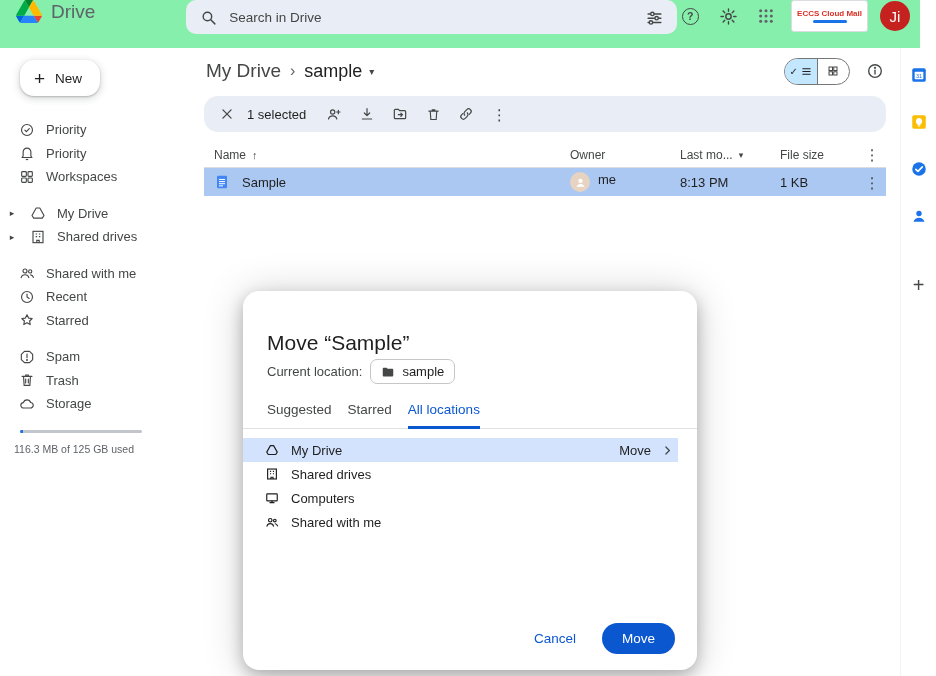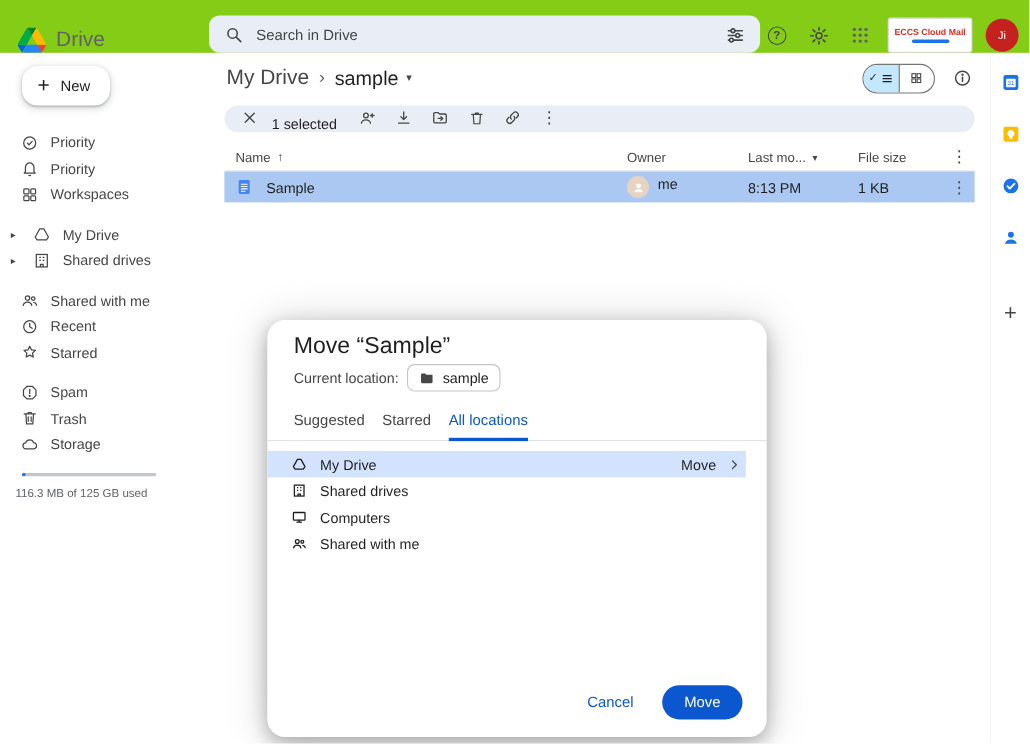--- a/index.html
+++ b/index.html
@@ -2,32 +2,32 @@
 <html><head>
 <meta charset="utf-8">
 <style>
   *{margin:0;padding:0;box-sizing:border-box}
   html,body{width:936px;height:676px}
   body{font-family:"Liberation Sans",sans-serif;background:#fff;color:#1f1f1f;position:relative;overflow:hidden}
   .ic{display:inline-flex;align-items:center;justify-content:center;flex:0 0 auto}
   .ic svg{display:block}
 
   
-  .topbar{position:absolute;top:0;left:0;right:0;height:48px;display:flex;align-items:flex-end;background:#84cc16;z-index:6}
+  .topbar{position:absolute;top:0;left:0;right:16px;height:48px;display:flex;align-items:flex-start;background:#86efac;z-index:6}
   .brand{width:190px;display:flex;align-items:center;gap:9px;padding-left:16px}
   .brand-name{font-size:19px;color:#5f6368}
   .search{width:501px;height:34px;background:#e9eef6;border-radius:10px;display:flex;align-items:center;padding:0 14px;gap:12px;cursor:text}
   .search-text{font-size:13.5px;color:#444746;flex:1}
   .topbar-right{display:flex;align-items:center;gap:12px;margin-left:auto;padding-right:10px}
   .round-btn{width:26px;height:26px;display:flex;align-items:center;justify-content:center;border-radius:50%;cursor:pointer}
   .help-glyph{width:17px;height:17px;border:1.7px solid #444746;border-radius:50%;display:flex;align-items:center;justify-content:center;font-size:10.5px;font-weight:700;color:#444746}
   .badge{height:32px;min-width:68px;border:1px solid #dadce0;border-radius:3px;background:#fff;display:flex;flex-direction:column;align-items:center;justify-content:center;padding:2px 5px;cursor:pointer}
   .badge-text{font-size:8px;font-weight:700;color:#d93025;white-space:nowrap}
   .badge-bar{width:34px;height:3px;background:#1a73e8;border-radius:2px;margin-top:2px}
-  .avatar{width:30px;height:30px;border-radius:50%;background:#c5221f;color:#fff;display:flex;align-items:center;justify-content:center;font-size:10px;cursor:pointer}
+  .avatar{width:30px;height:30px;border-radius:50%;background:#c5221f;color:#fff;display:flex;align-items:center;justify-content:center;font-size:15px;cursor:pointer}
 
   
   .sidebar{position:absolute;top:48px;left:0;width:190px;bottom:0;background:#fff;padding-top:8px;z-index:2}
   .new-btn{display:flex;align-items:center;gap:10px;height:36px;margin:4px 0 22px 20px;padding:0 18px 0 14px;background:#fff;border:none;border-radius:14px;box-shadow:0 1px 2px rgba(60,64,67,.3),0 2px 6px 2px rgba(60,64,67,.15);font-size:13.5px;font-weight:500;color:#1f1f1f;cursor:pointer;font-family:inherit}
   .new-plus{font-size:19px;font-weight:400;line-height:1}
   .nav-group{margin-bottom:13px}
   .nav-item{display:flex;align-items:center;gap:11px;height:23.5px;padding-left:19px;font-size:13px;color:#444746;cursor:pointer;border-radius:0 16px 16px 0}
   .nav-item.expandable{padding-left:5px}
   .expander{width:14px;text-align:center;font-size:9px;color:#444746}
   .nav-label{white-space:nowrap}
@@ -41,21 +41,21 @@
   .crumb-root{font-size:19px;color:#444746;cursor:pointer}
   .crumb-sep{font-size:16px;color:#5f6368;margin:0 9px}
   .crumb-current{font-size:18px;color:#1f1f1f;cursor:pointer}
   .crumb-caret{font-size:10px;color:#444746;margin-left:7px;cursor:pointer}
   .crumb-right{margin-left:auto;display:flex;align-items:center;gap:16px}
   .view-toggle{width:66px;height:27px;border:1px solid #747775;border-radius:14px;display:flex;overflow:hidden;cursor:pointer}
   .seg{flex:1;display:flex;align-items:center;justify-content:center;gap:3px}
   .seg-list{background:#c2e7ff;border-right:1px solid #747775}
   .seg-check{font-size:10px;color:#1f1f1f}
 
-  .sel-toolbar{margin:2px 14px 0 14px;height:24px;background:#e9eef6;border-radius:14px;display:flex;align-items:flex-end;padding:0 10px;gap:7px}
+  .sel-toolbar{margin:2px 14px 0 14px;height:36px;background:#e9eef6;border-radius:14px;display:flex;align-items:center;padding:0 10px;gap:7px}
   .tb-btn{width:26px;height:26px;display:flex;align-items:center;justify-content:center;border-radius:50%;cursor:pointer}
   .sel-count{font-size:13px;font-weight:500;color:#1f1f1f;margin:0 8px 0 0;white-space:nowrap}
   .more-glyph{font-size:15px;color:#444746;line-height:1}
 
   .table{margin:10px 14px 0 14px}
   .t-head,.t-row{display:grid;grid-template-columns:1fr 110px 100px 78px 28px;align-items:center}
   .t-head{height:26px;border-bottom:1px solid #dadce0;font-size:12px;font-weight:500;color:#444746}
   .h-cell{display:flex;align-items:center;gap:6px;cursor:pointer}
   .sort-arrow{font-size:11px;color:#444746}
   .h-caret{font-size:9px}
@@ -65,21 +65,21 @@
   .cell-owner{display:flex;align-items:flex-start;gap:8px}
   .owner-avatar{width:20px;height:20px;border-radius:50%;background:#e6d3c1;display:flex;align-items:center;justify-content:center}
   .cell-menu{display:flex;justify-content:center}
 
   
   .rail{position:absolute;top:48px;right:0;width:36px;bottom:0;background:#fff;border-left:1px solid #f1f3f4;display:flex;flex-direction:column;align-items:center;padding-top:16px;gap:25px;z-index:2}
   .rail-btn{width:22px;height:22px;display:flex;align-items:center;justify-content:center;cursor:pointer}
   .rail-plus{font-size:20px;color:#444746;margin-top:22px;cursor:pointer}
 
   
-  .modal{position:absolute;left:243px;top:291px;width:454px;height:379px;background:#fff;border-radius:16px;box-shadow:0 6px 16px rgba(0,0,0,.25),0 2px 40px rgba(0,0,0,.18);z-index:20;padding-top:12px}
+  .modal{position:absolute;left:243px;top:291px;width:454px;height:379px;background:#fff;border-radius:16px;box-shadow:0 6px 16px rgba(0,0,0,.25),0 2px 40px rgba(0,0,0,.18);z-index:20;padding-top:40px}
   .modal-title{font-size:21px;color:#1f1f1f;padding:0 24px}
   .cur-loc{display:flex;align-items:center;margin-top:4px;padding:0 24px}
   .cur-loc-label{font-size:13px;color:#444746}
   .loc-chip{display:flex;align-items:center;gap:7px;border:1px solid #c4c7c5;border-radius:7px;height:25px;padding:0 10px;margin-left:8px;cursor:pointer}
   .loc-chip-text{font-size:13px;color:#1f1f1f}
   .tabs{display:flex;gap:16px;margin-top:18px;padding:0 24px;border-bottom:1px solid #e1e3e1}
   .tab{font-size:13.5px;font-weight:500;color:#444746;padding-bottom:9px;cursor:pointer;border-bottom:3px solid transparent;margin-bottom:-1px}
   .tab.active{color:#0b57d0;border-bottom-color:#0b57d0}
   .loc-list{margin-top:9px}
   .loc-row{display:flex;align-items:center;gap:12px;height:24px;padding-left:22px;font-size:13px;color:#1f1f1f;cursor:pointer;width:calc(100% - 19px)}

